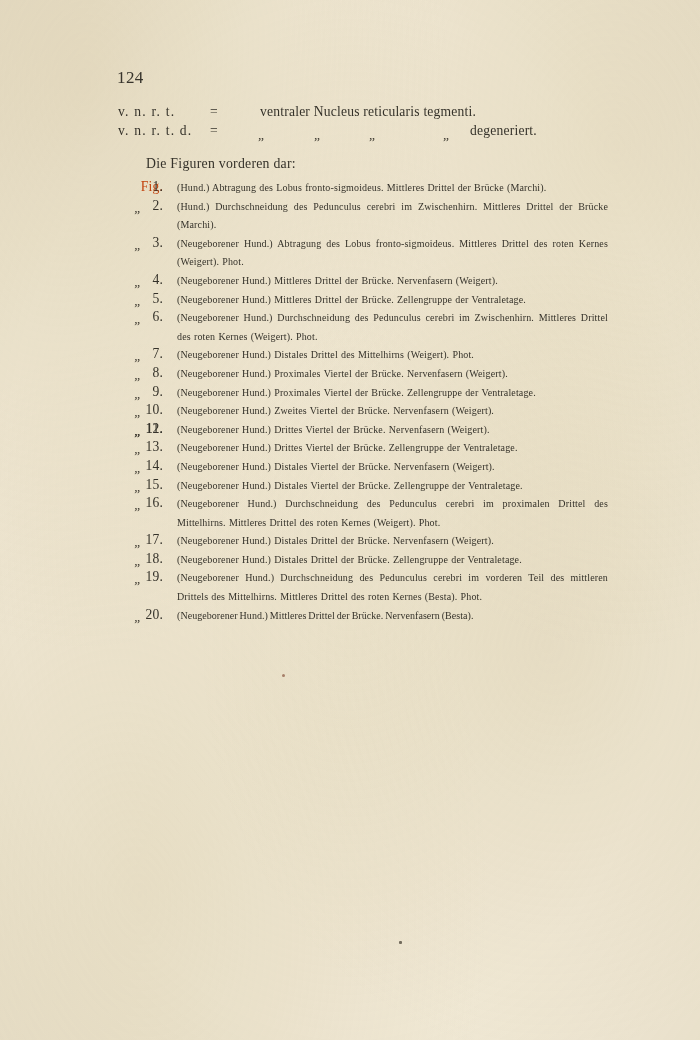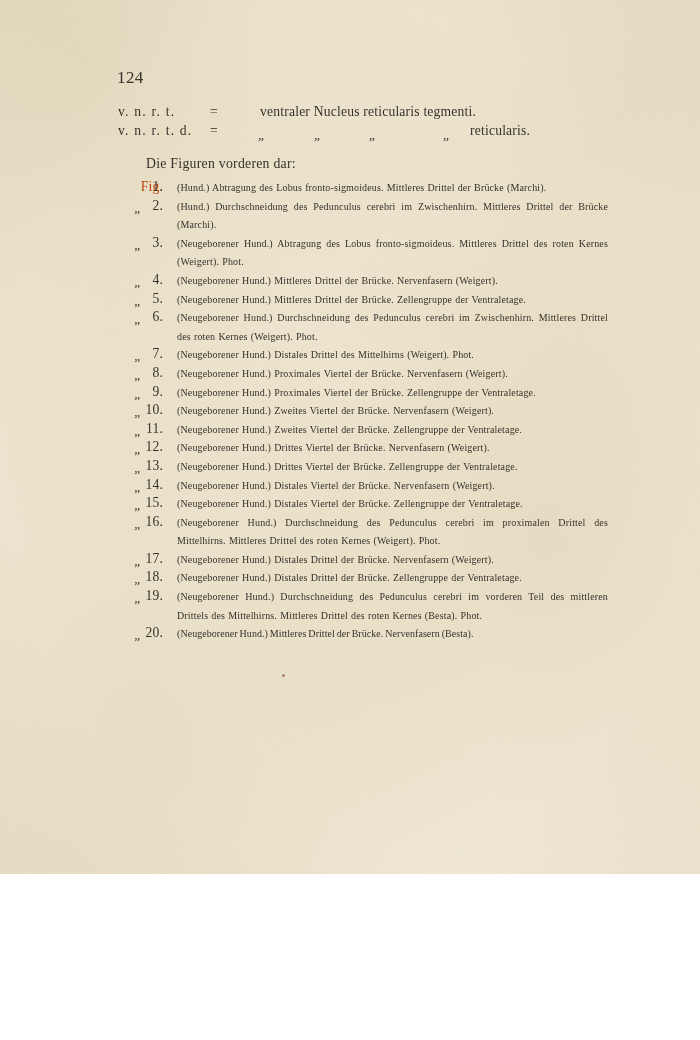--- a/index.html
+++ b/index.html
@@ -6,21 +6,21 @@
     margin: 0;
     padding: 0;
     background: #ffffff;
   }
   body {
     font-family: "Liberation Serif", serif;
   }
   .page {
     position: relative;
     width: 700px;
-    height: 874px;
+    height: 1040px;
     background: #f3eddc;
     overflow: hidden;
   }
   
   .page::before {
     content: "";
     position: absolute;
     inset: 0;
     pointer-events: none;
     background:
@@ -204,21 +204,21 @@
         <span class="ab-eq r1">=</span>
         <span class="ab-val">ventraler Nucleus reticularis tegmenti.</span>
       </div>
       <div class="abbrev-row">
         <span class="abbrev-key">v. n. r. t. d.</span>
         <span class="ab-eq r2">=</span>
         <span class="dit d1">„</span>
         <span class="dit d2">„</span>
         <span class="dit d3">„</span>
         <span class="dit d4">„</span>
-        <span class="ab-deg">reticularis.</span>
+        <span class="ab-deg">degeneriert.</span>
       </div>
     </div>
 
     <div class="intro">Die Figuren vorderen dar:</div>
 
     <div class="figlist" id="figure-list">
         <div class="fig-entry">
           <span class="fig-label">Fig.</span>
           <span class="fig-num">1.</span>
           <div class="fig-text">(Hund.) Abtragung des Lobus fronto-sigmoideus. Mittleres Drittel der Brücke (Marchi).</div>
@@ -264,21 +264,20 @@
           <div class="fig-text">(Neugeborener Hund.) Proximales Viertel der Brücke. Zellengruppe der Ventraletage.</div>
         </div>
         <div class="fig-entry">
           <span class="fig-ditto">„</span>
           <span class="fig-num">10.</span>
           <div class="fig-text">(Neugeborener Hund.) Zweites Viertel der Brücke. Nervenfasern (Weigert).</div>
         </div>
         <div class="fig-entry">
           <span class="fig-ditto">„</span>
           <span class="fig-num">11.</span>
-          <div class="fig-text">(Neugeborener Hund.) Zweites Viertel der Brücke. Zellengruppe der Ventraletage.</div>
         </div>
         <div class="fig-entry">
           <span class="fig-ditto">„</span>
           <span class="fig-num">12.</span>
           <div class="fig-text">(Neugeborener Hund.) Drittes Viertel der Brücke. Nervenfasern (Weigert).</div>
         </div>
         <div class="fig-entry">
           <span class="fig-ditto">„</span>
           <span class="fig-num">13.</span>
           <div class="fig-text">(Neugeborener Hund.) Drittes Viertel der Brücke. Zellengruppe der Ventraletage.</div>

